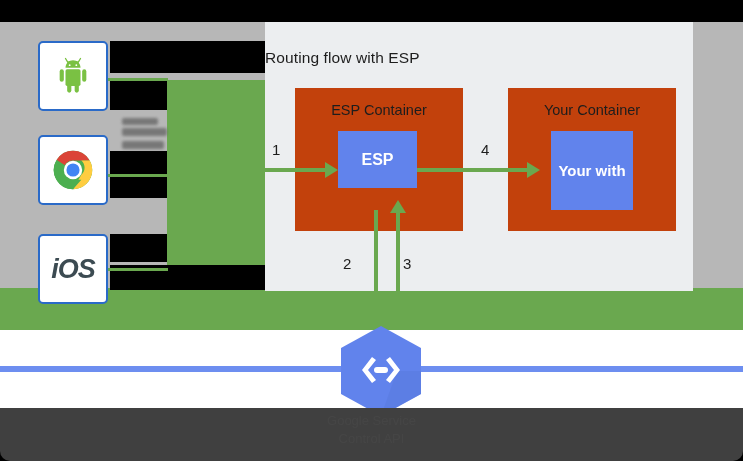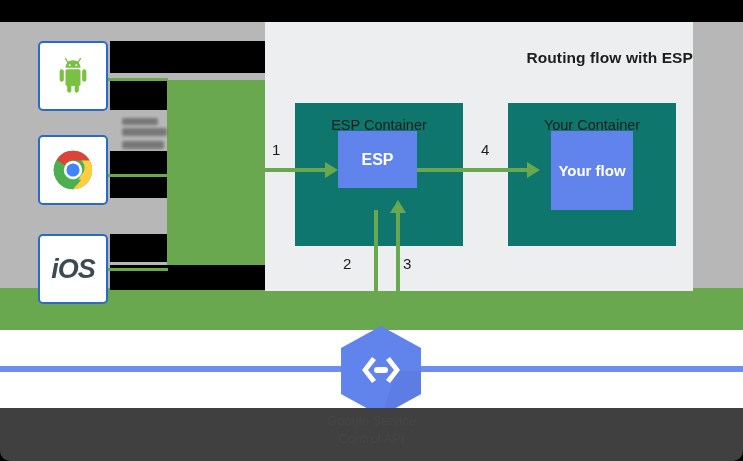--- a/index.html
+++ b/index.html
@@ -24,24 +24,24 @@
                  background:#404040;}
 
   
   .blk{position:absolute;background:#000;}
 
   
   .greenslab{left:167px;top:80px;width:98px;height:207px;background:#6aa84f;}
 
   
   .diagram{left:265px;top:22px;width:428px;height:269px;background:#eceef0;}
-  .diag-title{position:absolute;left:0;top:27px;width:428px;text-align:right;
-              font-size:15.5px;color:#1d1d1d;letter-spacing:.1px;font-weight:bold;}
-
-  .container-box{position:absolute;background:#0f766e;margin-top:15px;}
+  .diag-title{position:absolute;left:0;top:27px;width:428px;text-align:left;
+              font-size:15.5px;color:#1d1d1d;letter-spacing:.1px;}
+
+  .container-box{position:absolute;background:#c2410c;}
   .esp-container{left:295px;top:88px;width:168px;height:143px;}
   .your-container{left:508px;top:88px;width:168px;height:143px;}
   .container-label{position:absolute;top:14px;left:0;width:100%;
                    text-align:center;font-size:14.5px;color:#1d1d1d;}
 
   .bluebox{position:absolute;background:#6183ec;color:#fff;font-weight:bold;
            display:flex;align-items:center;justify-content:center;
            text-align:center;line-height:1.2;}
   .esp-box{left:338px;top:131px;width:79px;height:57px;font-size:16px;}
   .code-box{left:551px;top:131px;width:82px;height:79px;font-size:15px;}
@@ -170,21 +170,21 @@
   <div class="vline arrow2-line"></div>
   <div class="vline arrow3-line"></div>
   <div class="ahead-u arrow3-head"></div>
 
   <div class="hline arrow1-line"></div>
   <div class="ahead-r arrow1-head"></div>
   <div class="hline arrow4-line"></div>
   <div class="ahead-r arrow4-head"></div>
 
   <div class="bluebox esp-box">ESP</div>
-  <div class="bluebox code-box">Your flow</div>
+  <div class="bluebox code-box">Your with</div>
 
   <div class="num n1">1</div>
   <div class="num n2">2</div>
   <div class="num n3">3</div>
   <div class="num n4">4</div>
 
   <div class="blk" style="left:110px;top:288px;width:265px;height:0px;"></div>
 
   <div class="hexwrap">
     <svg width="84" height="92" viewBox="0 0 84 92">

